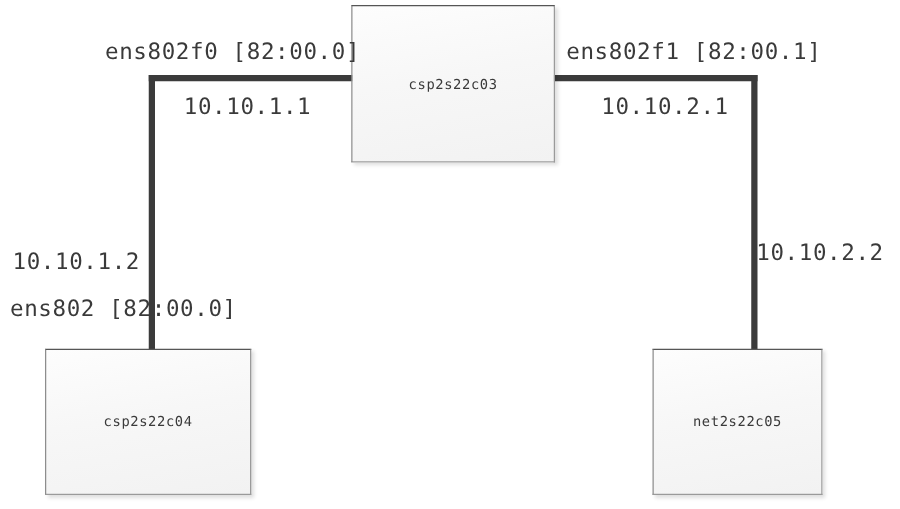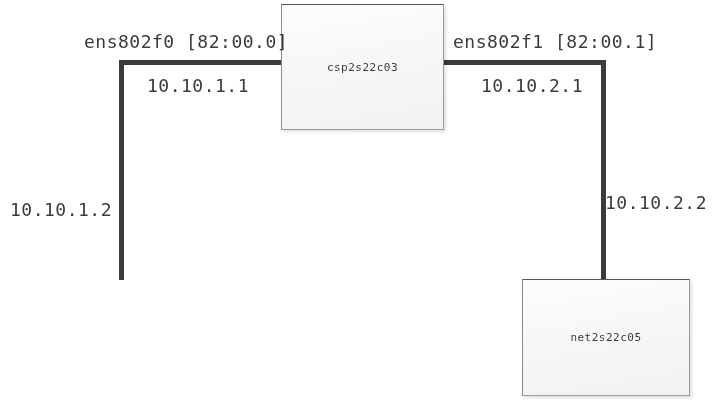--- a/index.html
+++ b/index.html
@@ -31,21 +31,21 @@
   }
   .node-label {
     font-size: 11px;
     color: #3a3a3a;
     letter-spacing: 0.5px;
     white-space: nowrap;
   }
 
   #node-center { left: 281px;  top: 4px;   width: 163px; height: 126px; }
   #node-left   { left: 36px;   top: 279px; width: 165px; height: 117px; }
-  #node-right  { left: 522px;  top: 279px; width: 168px; height: 117px; }
+  #node-right  { left: 522px;  top: 279px; width: 136px; height: 117px; }
 
   
   .link-seg {
     position: absolute;
     background: #3b3b3b;
   }
   .link-h { height: 5px; }
   .link-v { width: 5px; }
 
   
@@ -83,26 +83,30 @@
   <div class="link-seg link-h" id="seg-left-h"></div>
   <div class="link-seg link-v" id="seg-left-v"></div>
 
   <div class="link-seg link-h" id="seg-right-h"></div>
   <div class="link-seg link-v" id="seg-right-v"></div>
 
   <div class="node" id="node-center">
     <span class="node-label">csp2s22c03</span>
   </div>
 
+  <div class="node" id="node-left">
+    <span class="node-label">csp2s22c04</span>
+  </div>
 
   <div class="node" id="node-right">
     <span class="node-label">net2s22c05</span>
   </div>
 
   <div class="edge-label" id="lbl-if-c03-left">ens802f0 [82:00.0]</div>
   <div class="edge-label" id="lbl-ip-c03-left">10.10.1.1</div>
   <div class="edge-label" id="lbl-ip-c04">10.10.1.2</div>
+  <div class="edge-label" id="lbl-if-c04">ens802 [82:00.0]</div>
 
   <div class="edge-label" id="lbl-if-c03-right">ens802f1 [82:00.1]</div>
   <div class="edge-label" id="lbl-ip-c03-right">10.10.2.1</div>
   <div class="edge-label" id="lbl-ip-n05">10.10.2.2</div>
 
 </div>
 
 </body></html>

